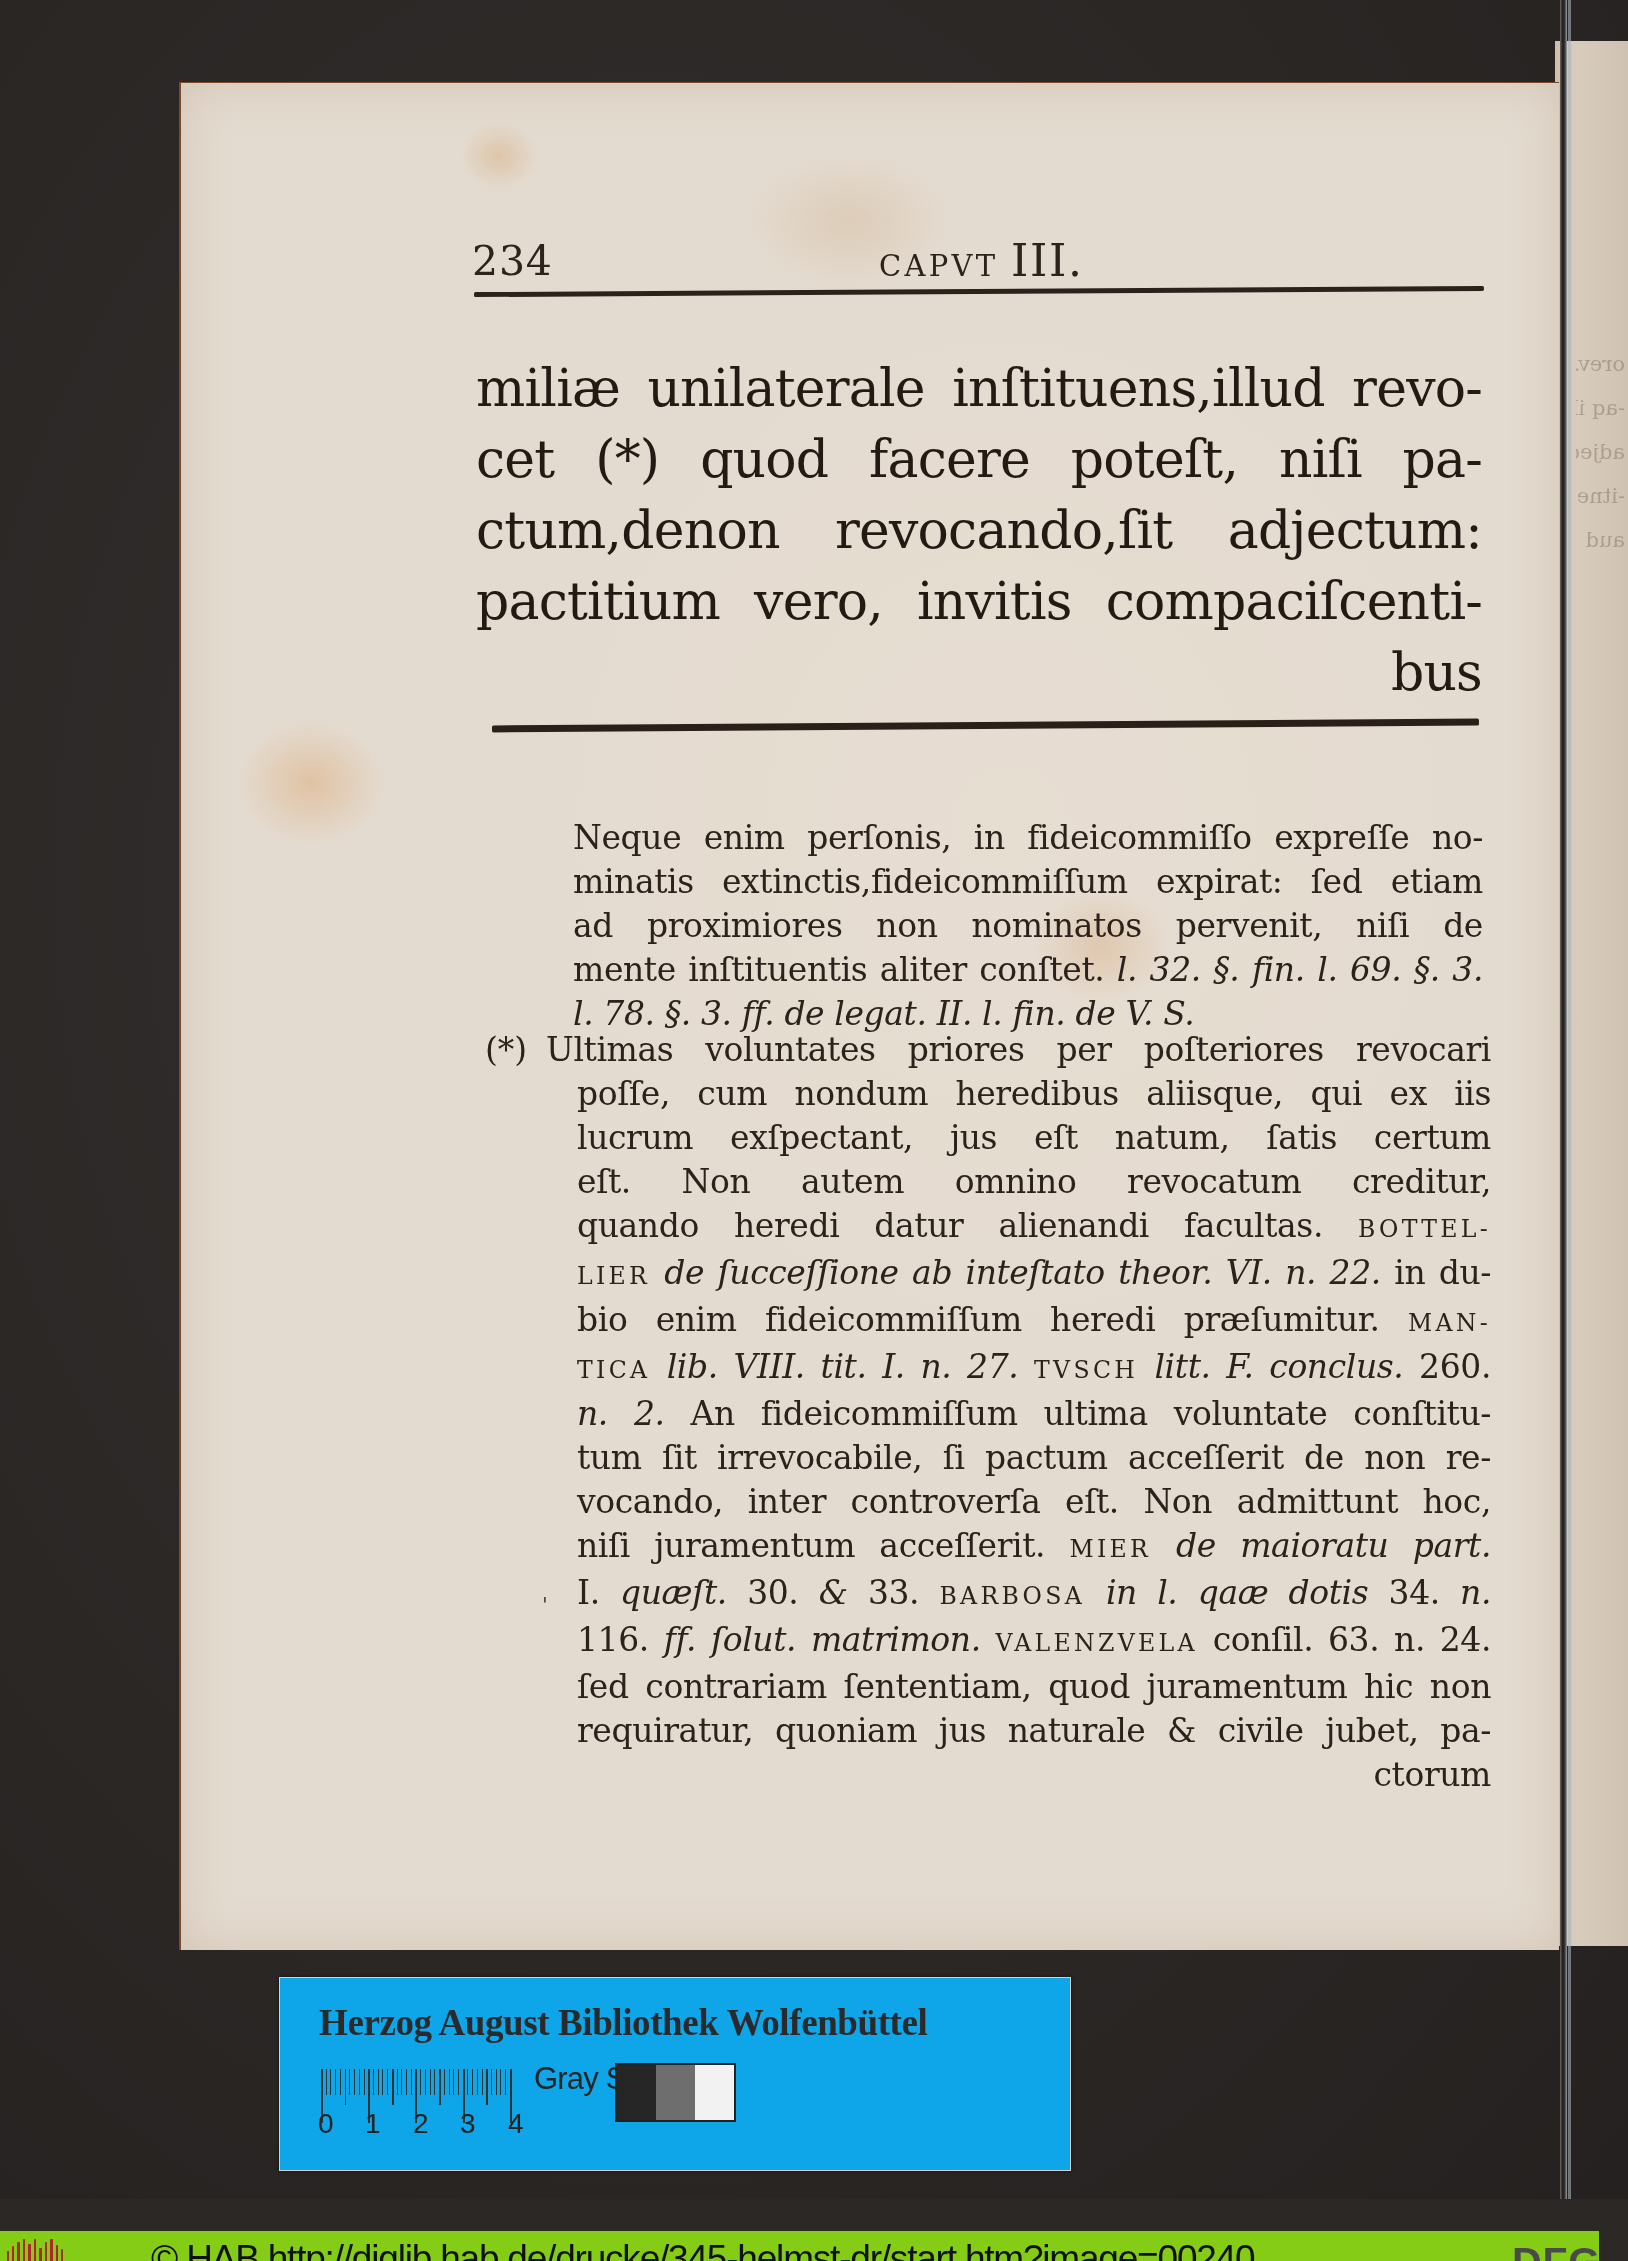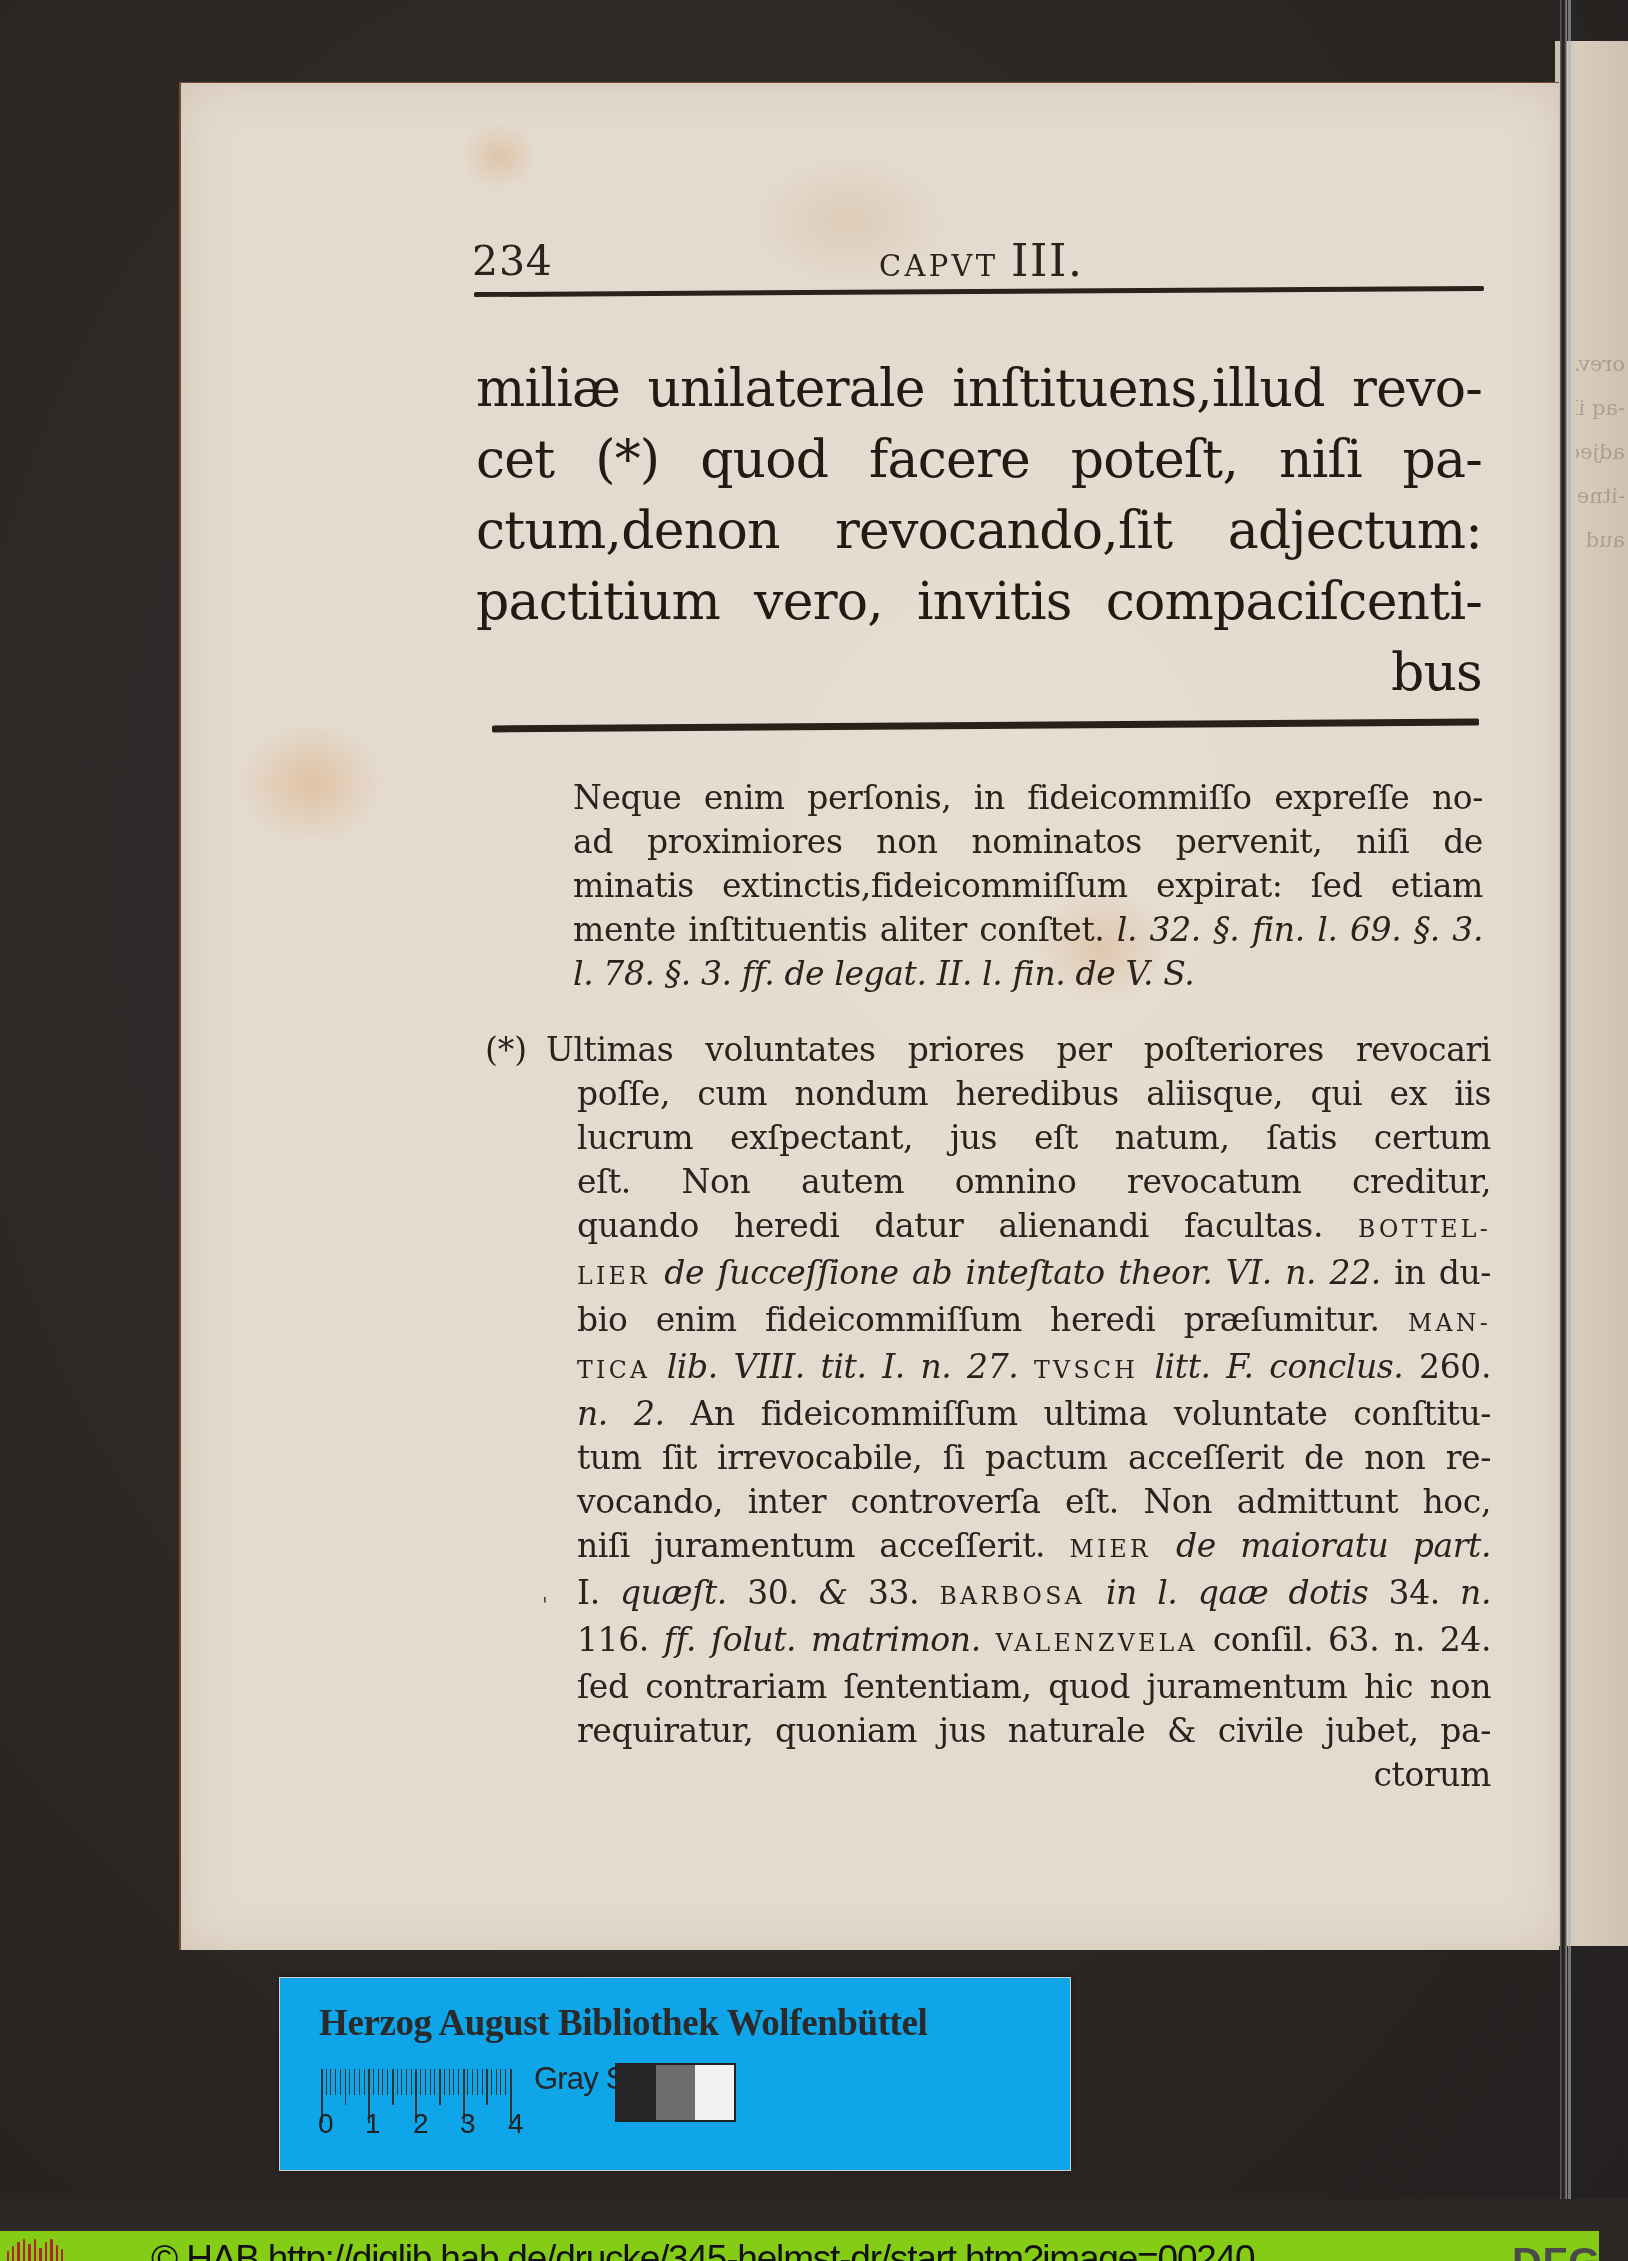--- a/index.html
+++ b/index.html
@@ -71,21 +71,21 @@
   }
   .notes {
     position: absolute; left: 570px; width: 916px;
     font-size: 33px; line-height: 44px; color: #2b221b; letter-spacing: -0.4px;
   }
   .notes .line { display: block; white-space: nowrap; text-align: justify; text-align-last: justify; }
   .notes .line.last { text-align: left; text-align-last: left; }
   .notes .line.right { text-align: right; text-align-last: right; }
   .notes i { font-style: italic; }
   .notes .sc { font-size: 23.6px; letter-spacing: 3.3px; }
-  .note1 { top: 776px; left: 573px; width: 910px; }
+  .note1 { top: 816px; left: 573px; width: 910px; }
   .note2 { top: 1028px; left: 577px; width: 914px; }
   .note-marker {
     position: absolute; left: 485px; top: 1028px; font-size: 33px; line-height: 44px; color: #2b221b;
   }
   .stray-mark {
     position: absolute; left: 542px; top: 1593px; font-size: 21px; color: #4a3c30;
   }
   
   .color-card {
     position: absolute; left: 279px; top: 1977px; width: 790px; height: 192px;
@@ -161,22 +161,22 @@
   <span class="line">cet (*) quod facere poteſt, niſi pa-</span>
   <span class="line">ctum,denon revocando,ſit adjectum:</span>
   <span class="line">pactitium vero, invitis compaciſcenti-</span>
   <span class="line right">bus</span>
 </div>
 
 <div class="mid-rule"></div>
 
 <div class="notes note1" id="note1">
     <span class="line"><span>Neque enim perſonis, in fideicommiſſo expreſſe no-</span></span>
+    <span class="line"><span>minatis extinctis,fideicommiſſum expirat: ſed etiam</span></span>
     <span class="line"><span>ad proximiores non nominatos pervenit, niſi de</span></span>
-    <span class="line"><span>minatis extinctis,fideicommiſſum expirat: ſed etiam</span></span>
     <span class="line"><span>mente inſtituentis aliter conſtet. </span><i>l. 32. §. fin. l. 69. §. 3.</i></span>
     <span class="line last"><i>l. 78. §. 3. ff. de legat. II. l. fin. de V. S.</i></span>
   </div>
 
 <span class="note-marker">(*)</span>
 <div class="notes note2" id="note2">
     <span class="line" style="margin-left: -31px; width: calc(100% + 31px);"><span>Ultimas voluntates priores per poſteriores revocari</span></span>
     <span class="line"><span>poſſe, cum nondum heredibus aliisque, qui ex iis</span></span>
     <span class="line"><span>lucrum exſpectant, jus eſt natum, ſatis certum</span></span>
     <span class="line"><span>eſt.   Non autem omnino revocatum creditur,</span></span>

